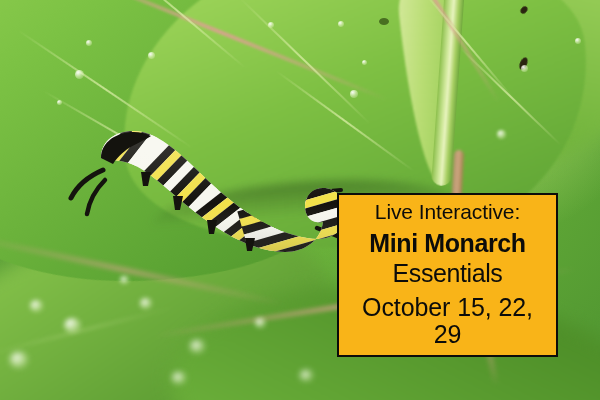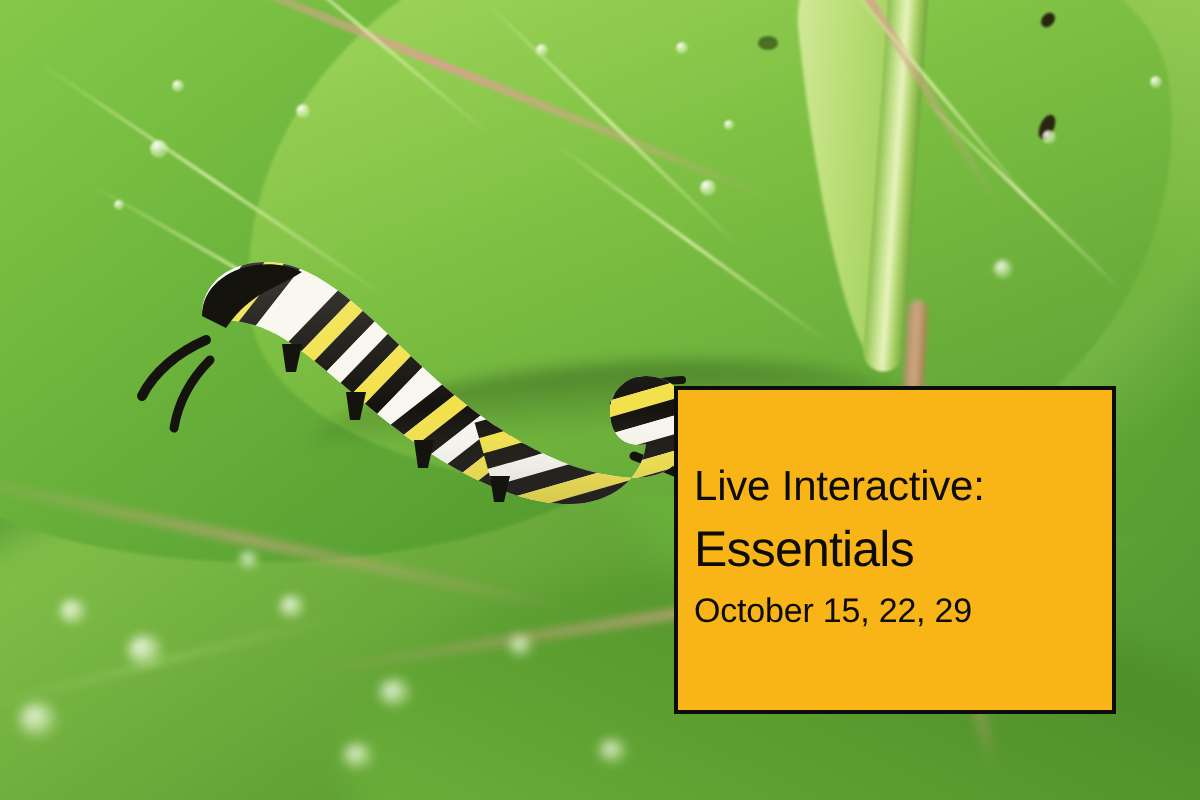--- a/index.html
+++ b/index.html
@@ -211,20 +211,21 @@
     width: 221px;
     height: 164px;
     background: #f9b418;
     border: 2px solid #0c0c0a;
     box-sizing: border-box;
     display: flex;
     flex-direction: column;
     align-items: center;
     justify-content: center;
     padding: 4px 8px 6px;
+    text-align: center;
     color: #0c0c0a;
   }
   .promo-line {
     display: block;
     width: 100%;
     line-height: 1.06;
     letter-spacing: -0.1px;
   }
   .promo-title {
     font-size: 21px;
@@ -237,21 +238,21 @@
     letter-spacing: -0.4px;
     margin-bottom: 3px;
   }
   .promo-h2 {
     font-size: 25px;
     font-weight: 400;
     letter-spacing: -0.4px;
     margin-bottom: 8px;
   }
   .promo-dates {
-    font-size: 17px;
+    font-size: 25px;
     font-weight: 300;
   }
 </style>
 </head>
 <body>
 
 <div class="stage">
 
   <div class="photo">
     <div class="bg-base"></div>
@@ -395,17 +396,18 @@
         <path d="M 86,62 l 10,0 l -3,14 l -5,0 Z"></path>
         <path d="M 118,86 l 10,0 l -3,14 l -5,0 Z"></path>
         <path d="M 152,110 l 10,0 l -3,14 l -5,0 Z"></path>
         <path d="M 190,128 l 10,0 l -3,13 l -5,0 Z"></path>
       </g>
     </svg>
   </div>
 
   <div class="promo-card">
     <span class="promo-line promo-title">Live Interactive:</span>
+    <span class="promo-line promo-h1">Mini Monarch</span>
     <span class="promo-line promo-h2">Essentials</span>
     <span class="promo-line promo-dates">October 15, 22, 29</span>
   </div>
 
 </div>
 
 </body></html>

